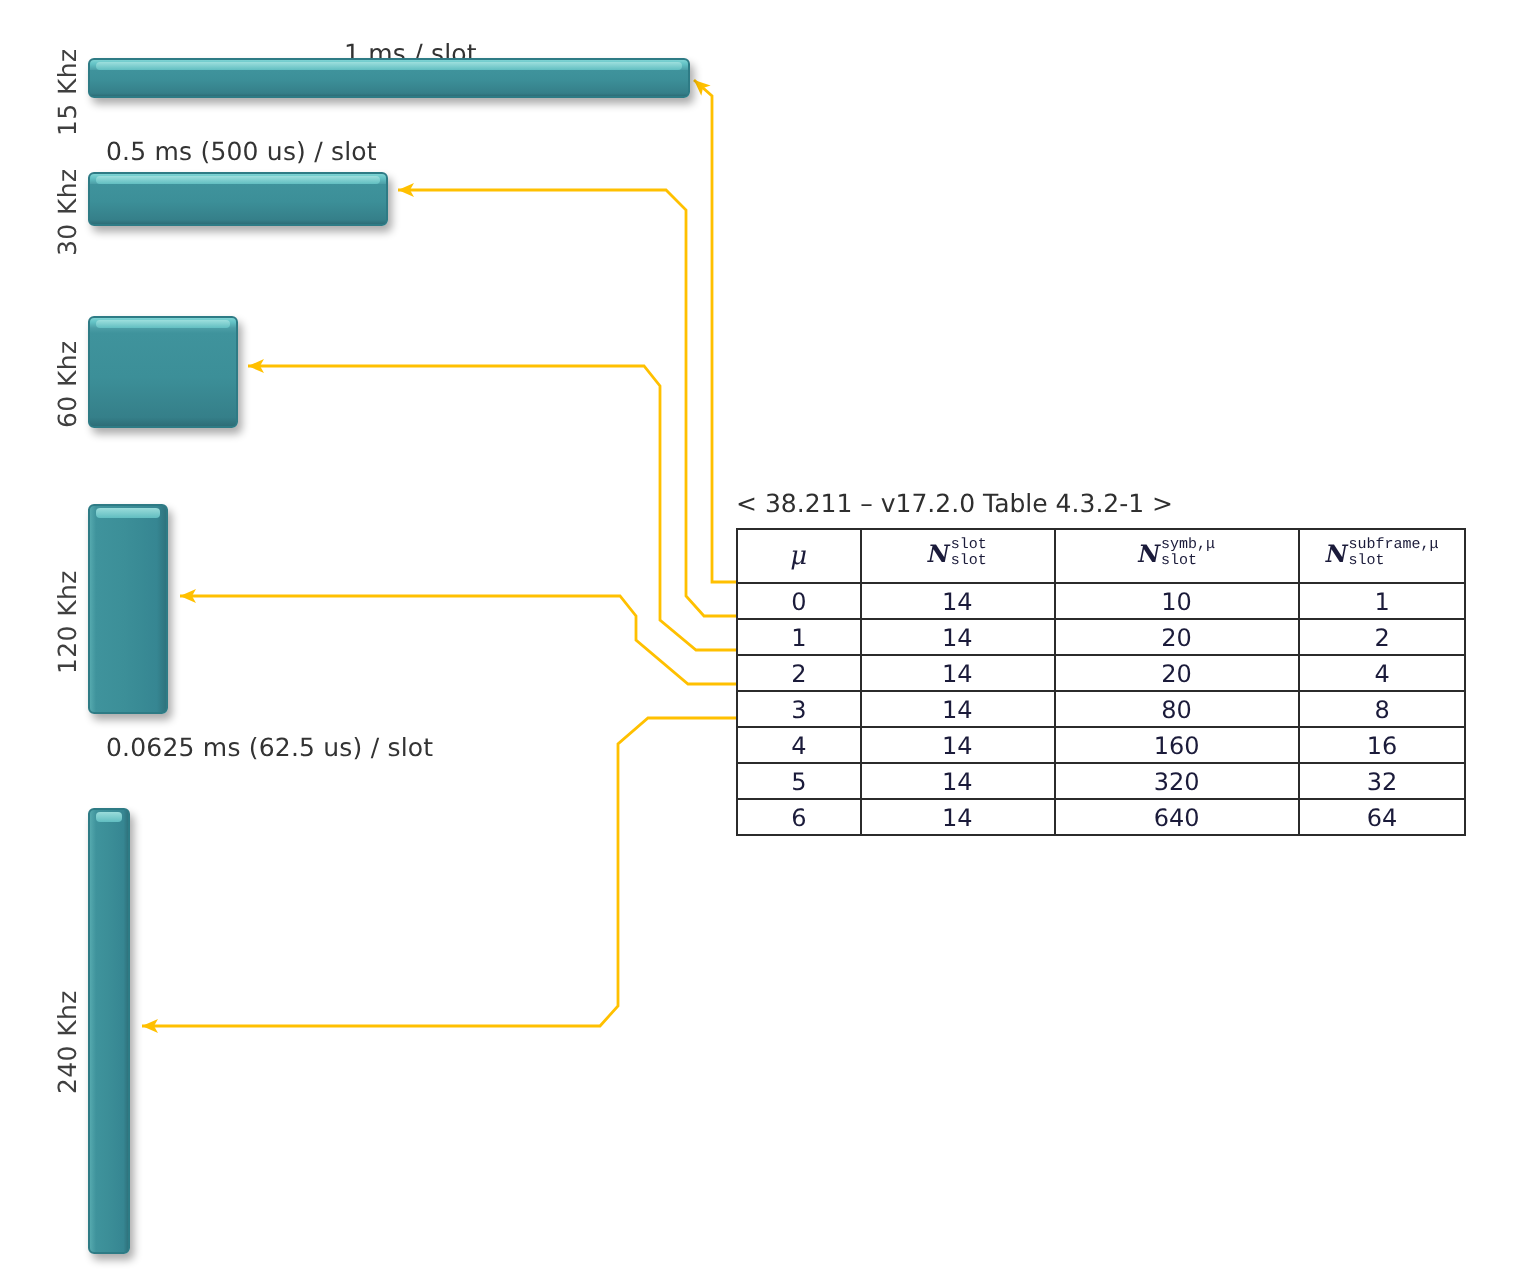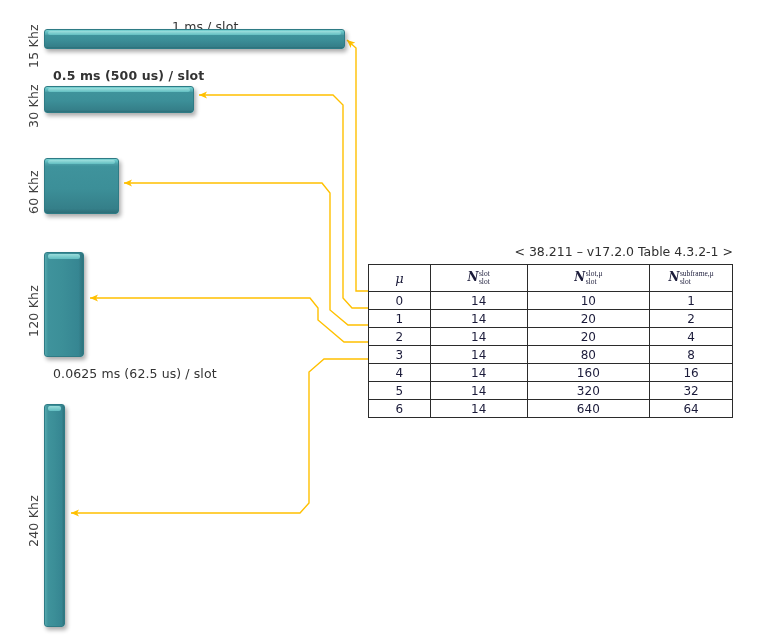--- a/index.html
+++ b/index.html
@@ -61,21 +61,21 @@
     opacity:.95;
   }
   .bar.vert .cap{left:3px;right:3px;top:1px;height:5px;}
 
   
   #wires{position:absolute;left:0;top:0;width:763px;height:637px;pointer-events:none;}
 
   
   #table-title{
     position:absolute;left:368px;top:244px;width:365px;
-    text-align:right;font-size:12.5px;color:#2f2f2f;white-space:nowrap;
+    text-align:left;font-size:12.5px;color:#2f2f2f;white-space:nowrap;
   }
   #spec-table{
     position:absolute;left:368px;top:264px;width:365px;
     border-collapse:collapse;
     border:1px solid #8d8d8d;
     background:#ffffff;
     font-size:12px;
   }
   #spec-table td,#spec-table th{
     border:1px solid #2b2b2b;
@@ -93,21 +93,21 @@
   #spec-table col.c1{width:62px;}
   #spec-table col.c2{width:97px;}
   #spec-table col.c3{width:123px;}
   #spec-table col.c4{width:83px;}
   .mu-sym{font-style:italic;font-family:"DejaVu Serif","Liberation Serif",serif;font-size:13px;}
   .nsym{font-family:"DejaVu Serif","Liberation Serif",serif;font-style:italic;font-weight:bold;font-size:12px;}
   .supsub{
     display:inline-block;vertical-align:middle;
     font-style:normal;font-weight:normal;
     font-size:7.5px;line-height:1.05;text-align:left;
-    font-family:Liberation Serif, serif;
+    font-family:Liberation Mono, monospace;
     margin-left:.5px;
   }
   .supsub .sup{display:block;}
   .supsub .sub{display:block;}
 </style>
 </head>
 <body>
 
 <div id="stage">
 
@@ -131,21 +131,21 @@
     </g>
   </svg>
 
   <div class="axis-label" style="left:26px;top:68px;">15 Khz</div>
   <div class="slot-caption" style="left:172px;top:19px;">1 ms / slot</div>
   <div class="bar" style="left:44px;top:29px;width:301px;height:20px;">
     <span class="cap"></span>
   </div>
 
   <div class="axis-label" style="left:26px;top:128px;">30 Khz</div>
-  <div class="slot-caption" style="left:53px;top:68px;font-weight:bold;">0.5 ms (500 us) / slot</div>
+  <div class="slot-caption" style="left:53px;top:68px;">0.5 ms (500 us) / slot</div>
   <div class="bar" style="left:44px;top:86px;width:150px;height:27px;">
     <span class="cap"></span>
   </div>
 
   <div class="axis-label" style="left:26px;top:214px;">60 Khz</div>
   <div class="bar" style="left:44px;top:158px;width:75px;height:56px;">
     <span class="cap"></span>
   </div>
 
   <div class="axis-label" style="left:26px;top:337px;">120 Khz</div>
@@ -174,21 +174,21 @@
           <span class="mu-sym">μ</span>
         </th>
         <th>
           <span class="nsym">N</span><span class="supsub">
             <span class="sup">slot</span>
             <span class="sub">slot</span>
           </span>
         </th>
         <th>
           <span class="nsym">N</span><span class="supsub">
-            <span class="sup">slot,μ</span>
+            <span class="sup">symb,μ</span>
             <span class="sub">slot</span>
           </span>
         </th>
         <th>
           <span class="nsym">N</span><span class="supsub">
             <span class="sup">subframe,μ</span>
             <span class="sub">slot</span>
           </span>
         </th>
       </tr>

